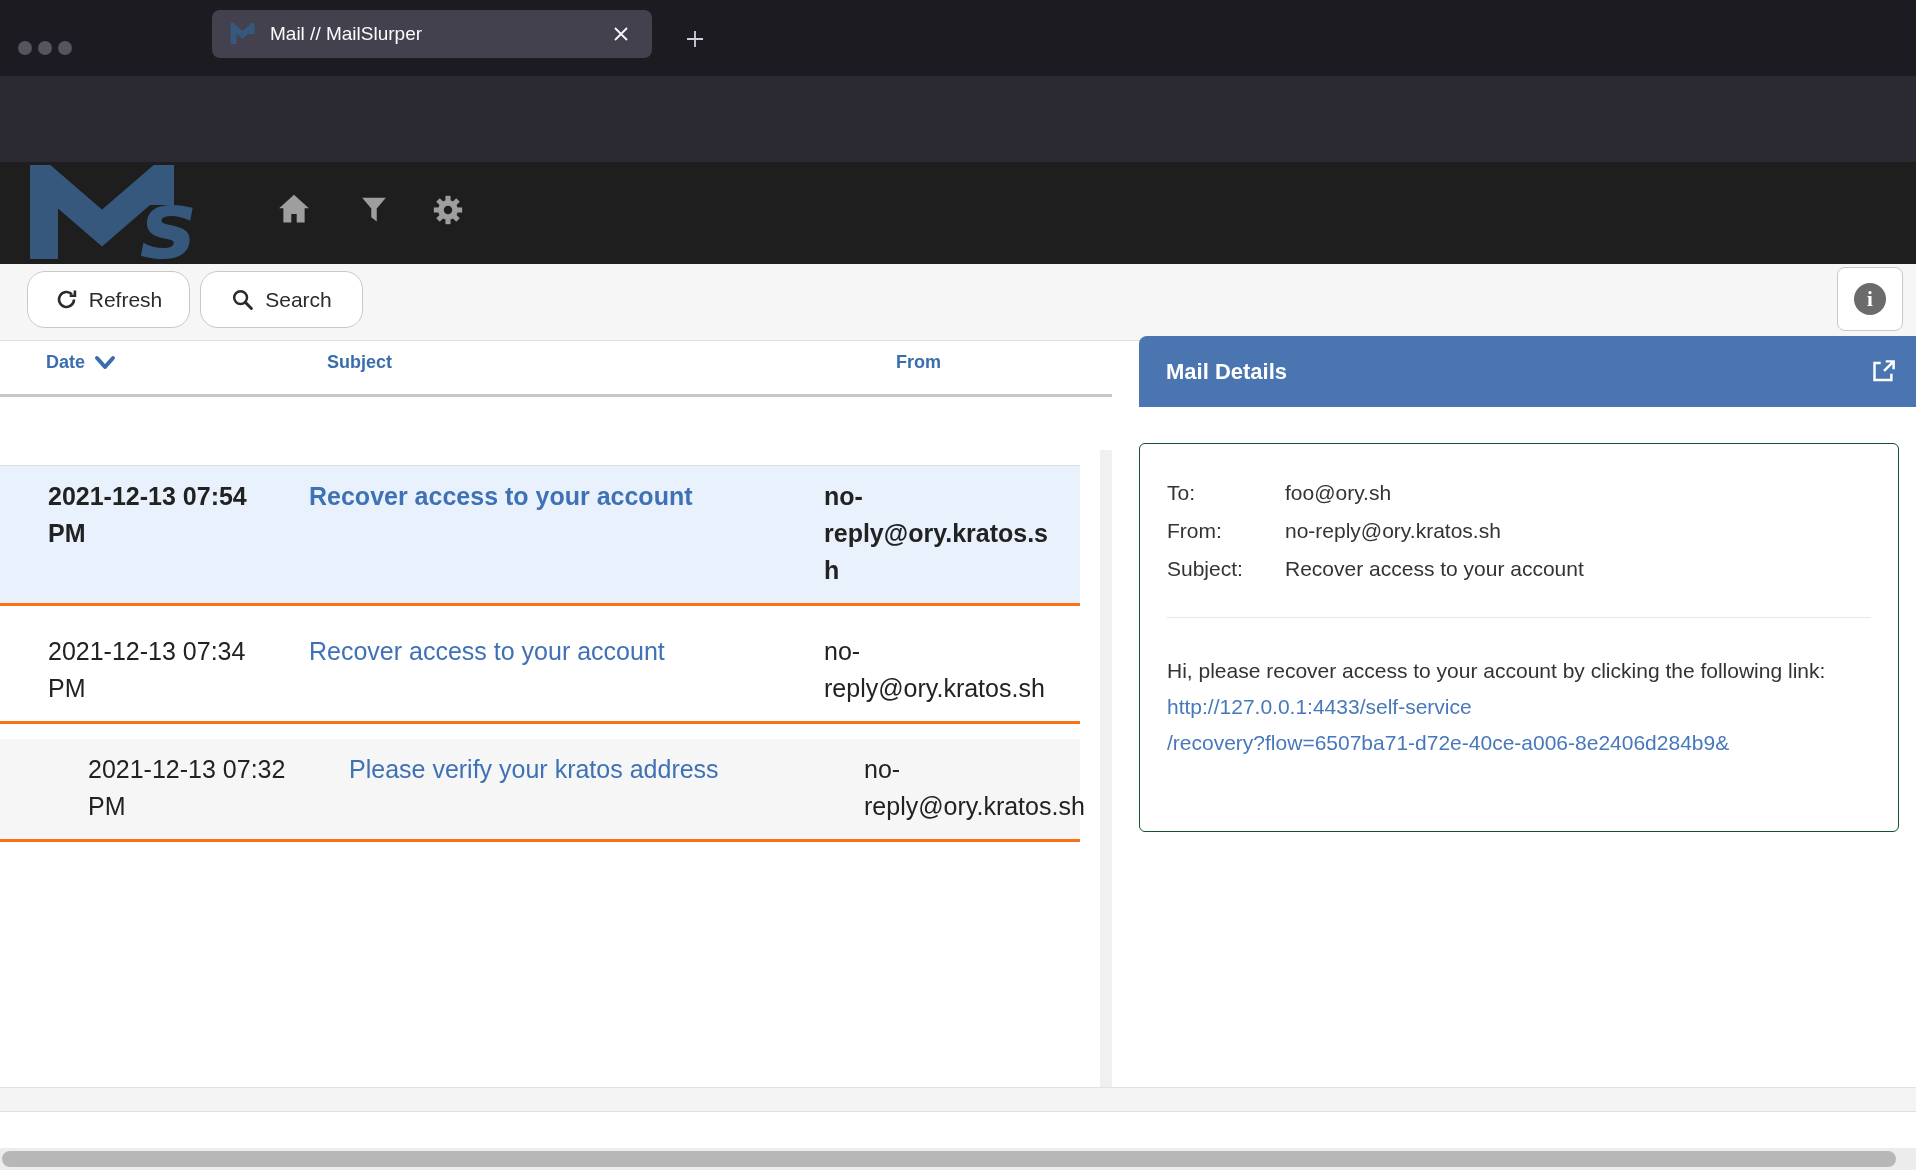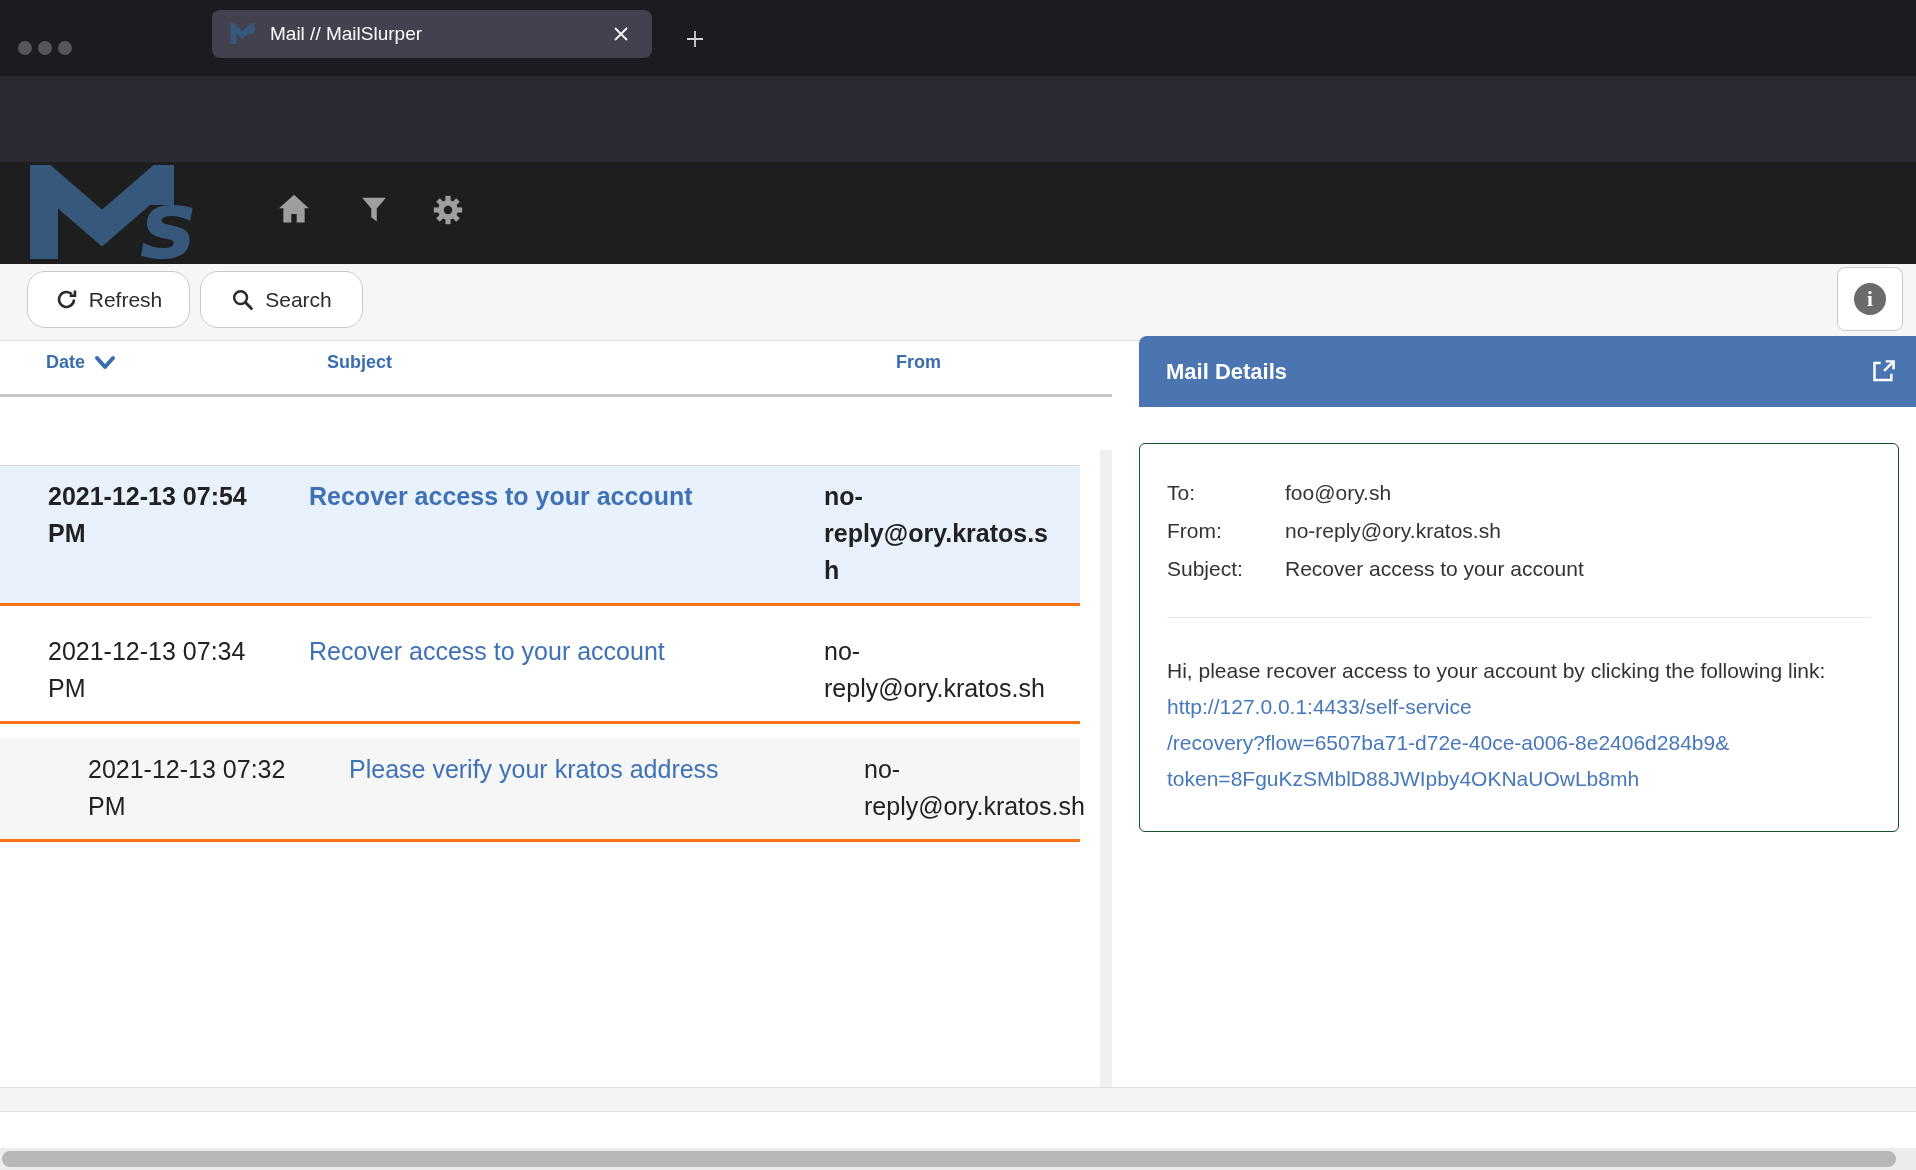--- a/index.html
+++ b/index.html
@@ -270,21 +270,21 @@
     <div class="fields">
       <div>To:</div>
       <div>foo@ory.sh</div>
       <div>From:</div>
       <div>no-reply@ory.kratos.sh</div>
       <div>Subject:</div>
       <div>Recover access to your account</div>
     </div>
     <hr class="details-hr">
     <div class="mail-body">
-      <span>Hi, please recover access to your account by clicking the following link: </span><a><span>http://127.0.0.1:4433/self-service</span><br><span>/recovery?flow=6507ba71-d72e-40ce-a006-8e2406d284b9&amp;</span><br><span>token=8FguKzSMblD88JWIpby4OKNaUOwLb8mh</span></a>
+      <span>Hi, please recover access to your account by clicking the following link: </span><a><span>http://127.0.0.1:4433/self-service</span><br><span>/recovery?flow=6507ba71-d72e-40ce-a006-8e2406d284b9&amp;</span><br></a>
     </div>
   </div>
 
   <div class="footer-bar"></div>
   <div class="hscroll-track"></div>
   <div class="hscroll-thumb"></div>
 
 </div>
 
 </body></html>

